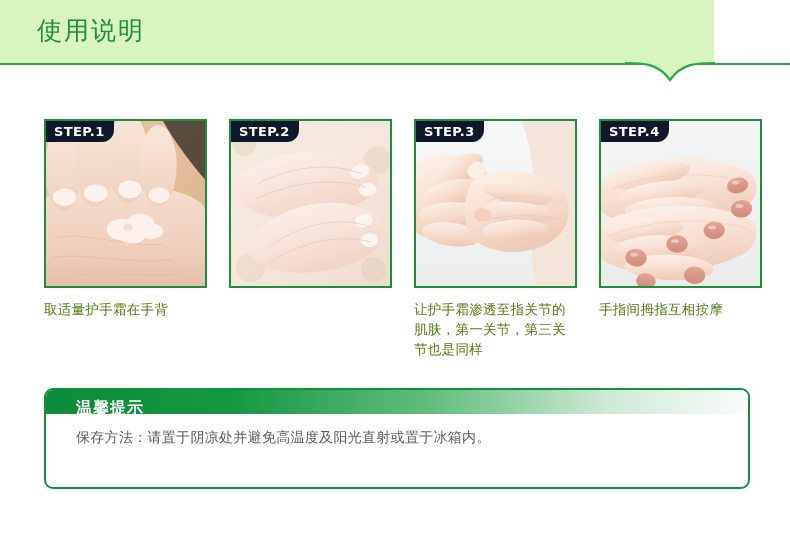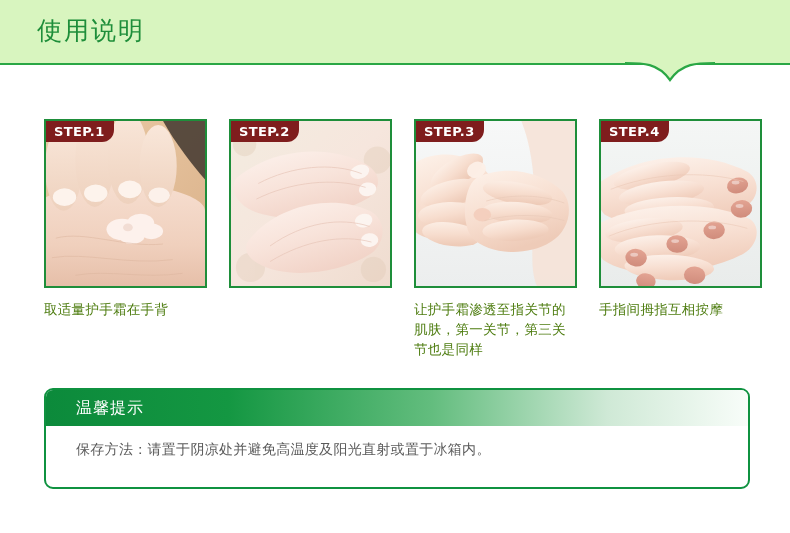--- a/index.html
+++ b/index.html
@@ -12,21 +12,21 @@
     background: #ffffff;
     font-family: "DejaVu Sans", "Liberation Sans", sans-serif;
     overflow: hidden;
     position: relative;
   }
 
   
   .header {
     position: absolute;
     left: 0; top: 0;
-    width: 790px;
+    width: 714px;
     height: 63px;
     background: #d8f5bf;
     box-sizing: border-box;
   }
   .header-title {
     position: absolute;
     left: 37px;
     top: 14px;
     font-size: 25px;
     color: #1e8e3a;
@@ -77,21 +77,21 @@
     position: absolute;
     left: 0; top: 0;
     width: 100%;
     height: 100%;
     display: block;
   }
   .step-badge {
     position: absolute;
     left: 0;
     top: 0;
-    background: #7f1d1d;
+    background: #0f172a;
     color: #ffffff;
     font-size: 13px;
     font-weight: bold;
     letter-spacing: 0.4px;
     padding: 3px 9px 3px 8px;
     border-bottom-right-radius: 12px;
     z-index: 4;
     font-family: "DejaVu Sans", "Liberation Sans", sans-serif;
   }
   .step-caption {
@@ -109,23 +109,24 @@
     top: 388px;
     width: 706px;
     height: 101px;
     border: 2px solid #0f9240;
     border-radius: 9px;
     box-sizing: border-box;
     background: #ffffff;
     overflow: hidden;
   }
   .tips-head {
-    height: 36px;
+    height: 24px;
     background: linear-gradient(to right, #0c8a3b 0%, #149742 26%, #63bd7e 55%, #cfe9d6 80%, #f8fdf9 100%);
     position: relative;
+    font-weight: bold;
   }
   .tips-head-label {
     position: absolute;
     left: 30px;
     top: 7px;
     color: #ffffff;
     font-size: 16px;
     letter-spacing: 1px;
     line-height: 22px;
     white-space: nowrap;

